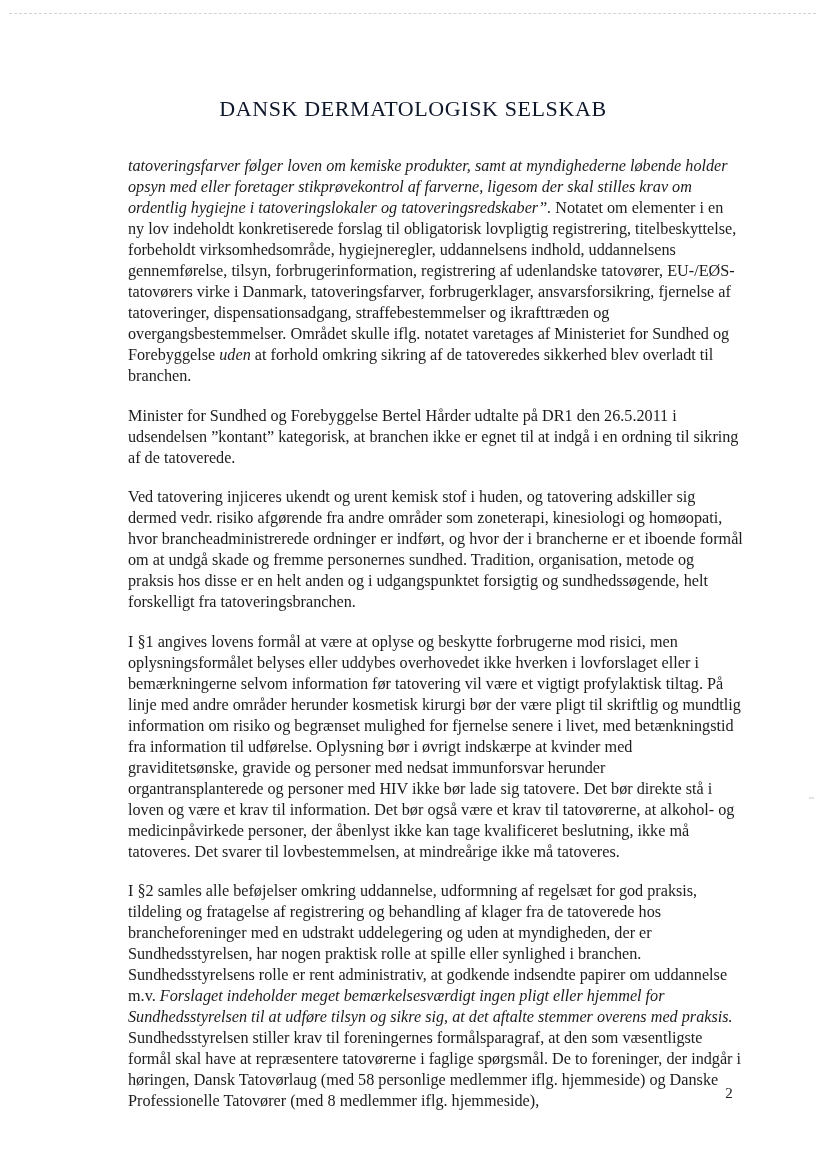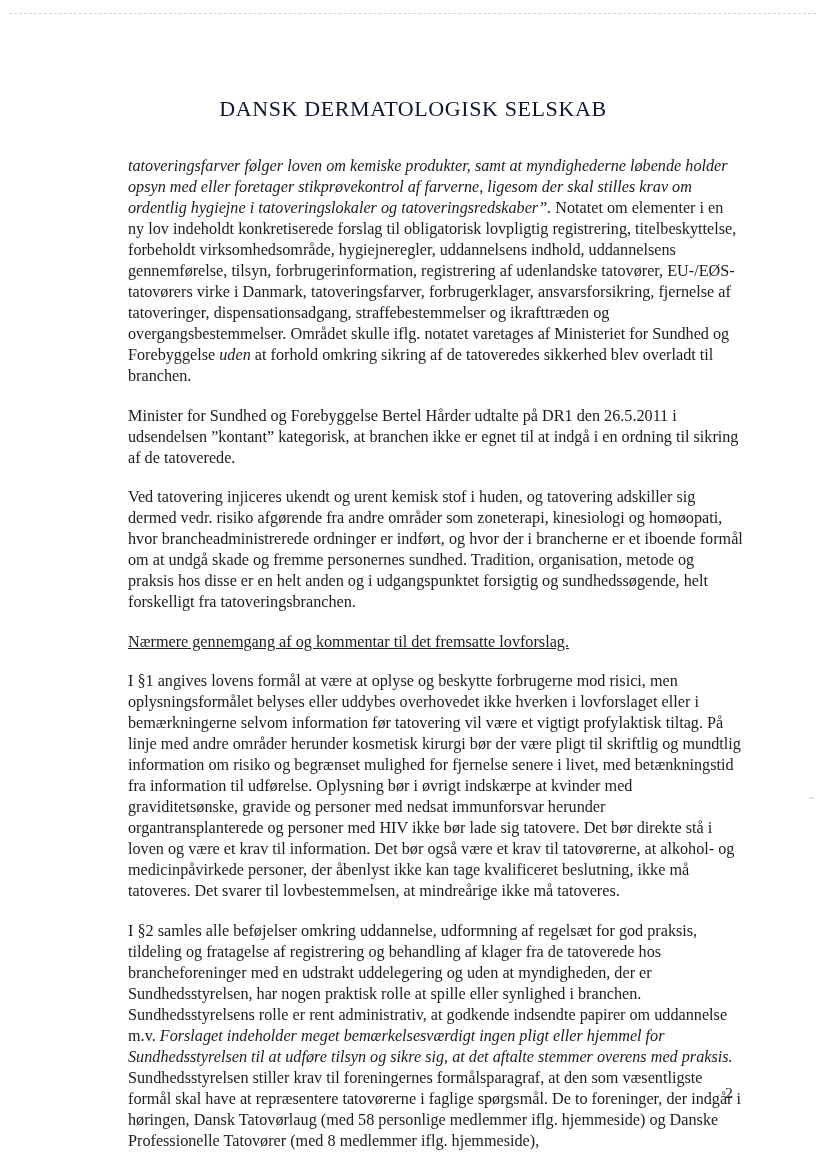--- a/index.html
+++ b/index.html
@@ -83,21 +83,20 @@
   <h1 class="doc-title">DANSK DERMATOLOGISK SELSKAB</h1>
 
   <div class="doc-body">
 
     <p><span class="i">tatoveringsfarver følger loven om kemiske produkter, samt at myndighederne løbende holder opsyn med eller foretager stikprøvekontrol af farverne, ligesom der skal stilles krav om ordentlig hygiejne i tatoveringslokaler og tatoveringsredskaber”.</span><span> Notatet om elementer i en ny lov indeholdt konkretiserede forslag til obligatorisk lovpligtig registrering, titelbeskyttelse, forbeholdt virksomhedsområde, hygiejneregler, uddannelsens indhold, uddannelsens gennemførelse, tilsyn, forbrugerinformation, registrering af udenlandske tatovører, EU-/EØS-tatovørers virke i Danmark, tatoveringsfarver, forbrugerklager, ansvarsforsikring, fjernelse af tatoveringer, dispensationsadgang, straffebestemmelser og ikrafttræden og overgangsbestemmelser. Området skulle iflg. notatet varetages af Ministeriet for Sundhed og Forebyggelse </span><span class="i">uden</span><span> at forhold omkring sikring af de tatoveredes sikkerhed blev overladt til branchen.</span></p>
 
     <p><span>Minister for Sundhed og Forebyggelse Bertel Hårder udtalte på DR1 den 26.5.2011 i udsendelsen ”kontant” kategorisk, at branchen ikke er egnet til at indgå i en ordning til sikring af de tatoverede.</span></p>
 
     <p><span>Ved tatovering injiceres ukendt og urent kemisk stof i huden, og tatovering adskiller sig dermed vedr. risiko afgørende fra andre områder som zoneterapi, kinesiologi og homøopati, hvor brancheadministrerede ordninger er indført, og hvor der i brancherne er et iboende formål om at undgå skade og fremme personernes sundhed. Tradition, organisation, metode og praksis hos disse er en helt anden og i udgangspunktet forsigtig og sundhedssøgende, helt forskelligt fra tatoveringsbranchen.</span></p>
 
-    <p><span class="section-heading">Nærmere gennemgang af og kommentar til det fremsatte lovforslag.</span></p>
 
     <p><span>I §1 angives lovens formål at være at oplyse og beskytte forbrugerne mod risici, men oplysningsformålet belyses eller uddybes overhovedet ikke hverken i lovforslaget  eller i bemærkningerne selvom information før tatovering vil være et vigtigt profylaktisk tiltag. På linje med andre områder herunder kosmetisk kirurgi bør der være pligt til skriftlig og mundtlig information om risiko og begrænset mulighed for fjernelse senere i livet, med betænkningstid fra information til udførelse. Oplysning bør i øvrigt indskærpe at kvinder med graviditetsønske, gravide og personer med nedsat immunforsvar herunder organtransplanterede og personer med HIV ikke bør lade sig tatovere. Det bør direkte stå i loven og være et krav til information. Det bør også være et krav til tatovørerne, at alkohol- og medicinpåvirkede personer, der åbenlyst ikke kan tage kvalificeret beslutning, ikke må tatoveres. Det svarer til lovbestemmelsen, at mindreårige ikke må tatoveres.</span></p>
 
     <p><span>I §2 samles alle  beføjelser omkring uddannelse, udformning af regelsæt for god praksis, tildeling og fratagelse af registrering og behandling af klager fra de tatoverede hos brancheforeninger med en udstrakt uddelegering og uden at myndigheden, der er Sundhedsstyrelsen, har nogen praktisk rolle at spille eller synlighed i branchen. Sundhedsstyrelsens rolle er rent administrativ, at godkende indsendte papirer om uddannelse m.v. </span><span class="i">Forslaget indeholder meget bemærkelsesværdigt ingen pligt eller hjemmel for Sundhedsstyrelsen til at udføre tilsyn og sikre sig, at det aftalte stemmer overens med praksis.</span><span> Sundhedsstyrelsen stiller krav til foreningernes formålsparagraf, at den som væsentligste formål skal have at repræsentere tatovørerne i faglige spørgsmål. De to foreninger, der indgår i høringen, Dansk Tatovørlaug (med 58 personlige medlemmer iflg. hjemmeside) og Danske Professionelle Tatovører (med 8 medlemmer iflg. hjemmeside),</span></p>
 
   </div>
 
   <div class="speck"></div>
 
   <div class="pagenum">2</div>

